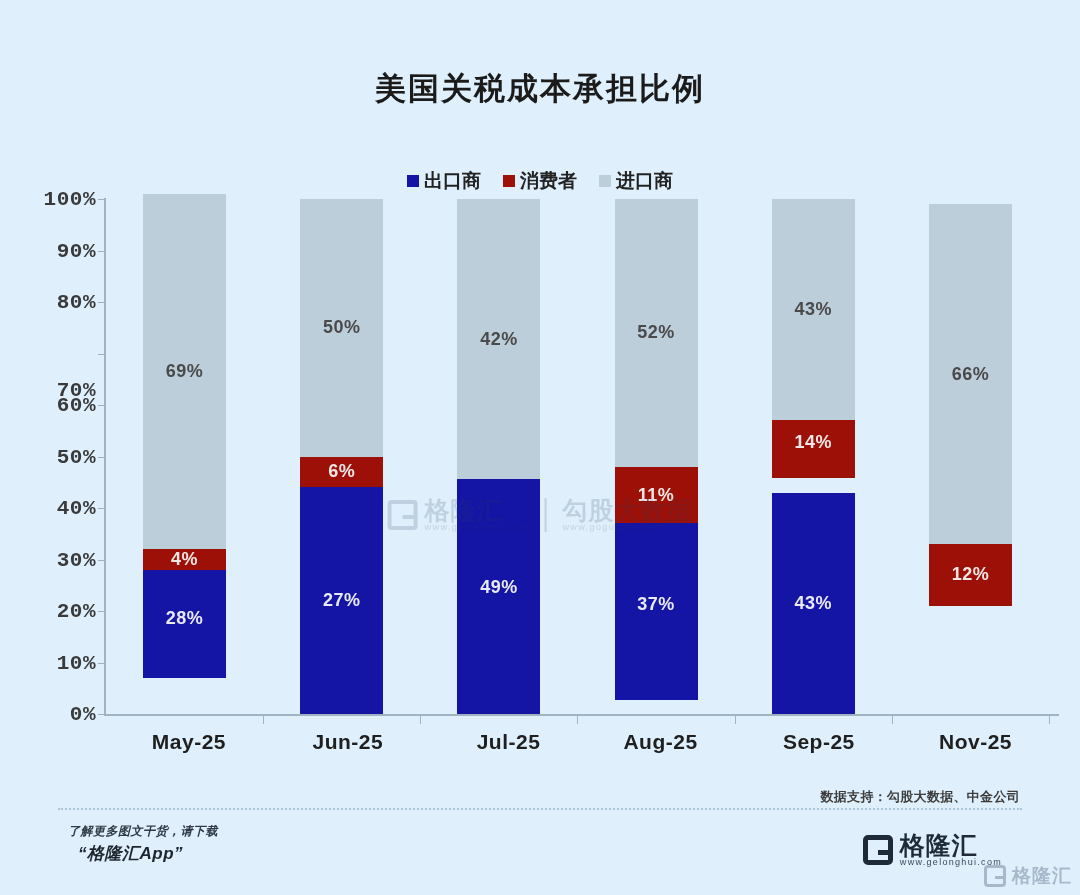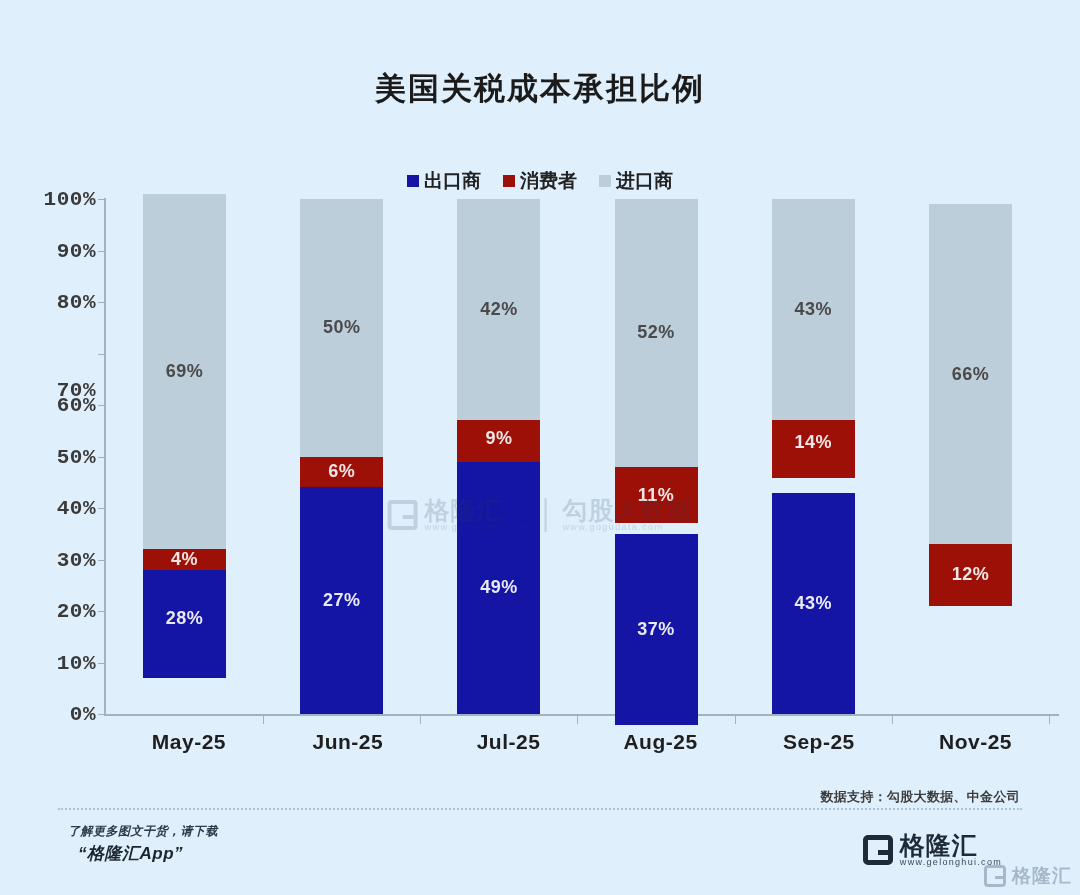--- a/index.html
+++ b/index.html
@@ -336,26 +336,26 @@
           <span>50%</span>
         </div>
       </div>
       <div class="bar-group" style="left: 457.4px; top: 199px; width: 83px; height: 515px;">
         <div class="seg seg-exporter" style="height: 252.35px; top: 262.65px;">
           <span>49%</span>
         </div>
         <div class="seg seg-consumer" style="height: 46.35px; top: 216.3px;">
           <span>9%</span>
         </div>
-        <div class="seg seg-importer" style="height: 221px; top: 2.84217e-14px;">
+        <div class="seg seg-importer" style="height: 280px; top: 2.84217e-14px;">
           <span>42%</span>
         </div>
       </div>
       <div class="bar-group" style="left: 614.6px; top: 199px; width: 83px; height: 515px;">
-        <div class="seg seg-exporter" style="height: 190.55px; top: 335px;">
+        <div class="seg seg-exporter" style="height: 190.55px; top: 310px;">
           <span>37%</span>
         </div>
         <div class="seg seg-consumer" style="height: 56.65px; top: 267.8px;">
           <span>11%</span>
         </div>
         <div class="seg seg-importer" style="height: 267.8px; top: 0px;">
           <span>52%</span>
         </div>
       </div>
       <div class="bar-group" style="left: 771.8px; top: 199px; width: 83px; height: 515px;">

